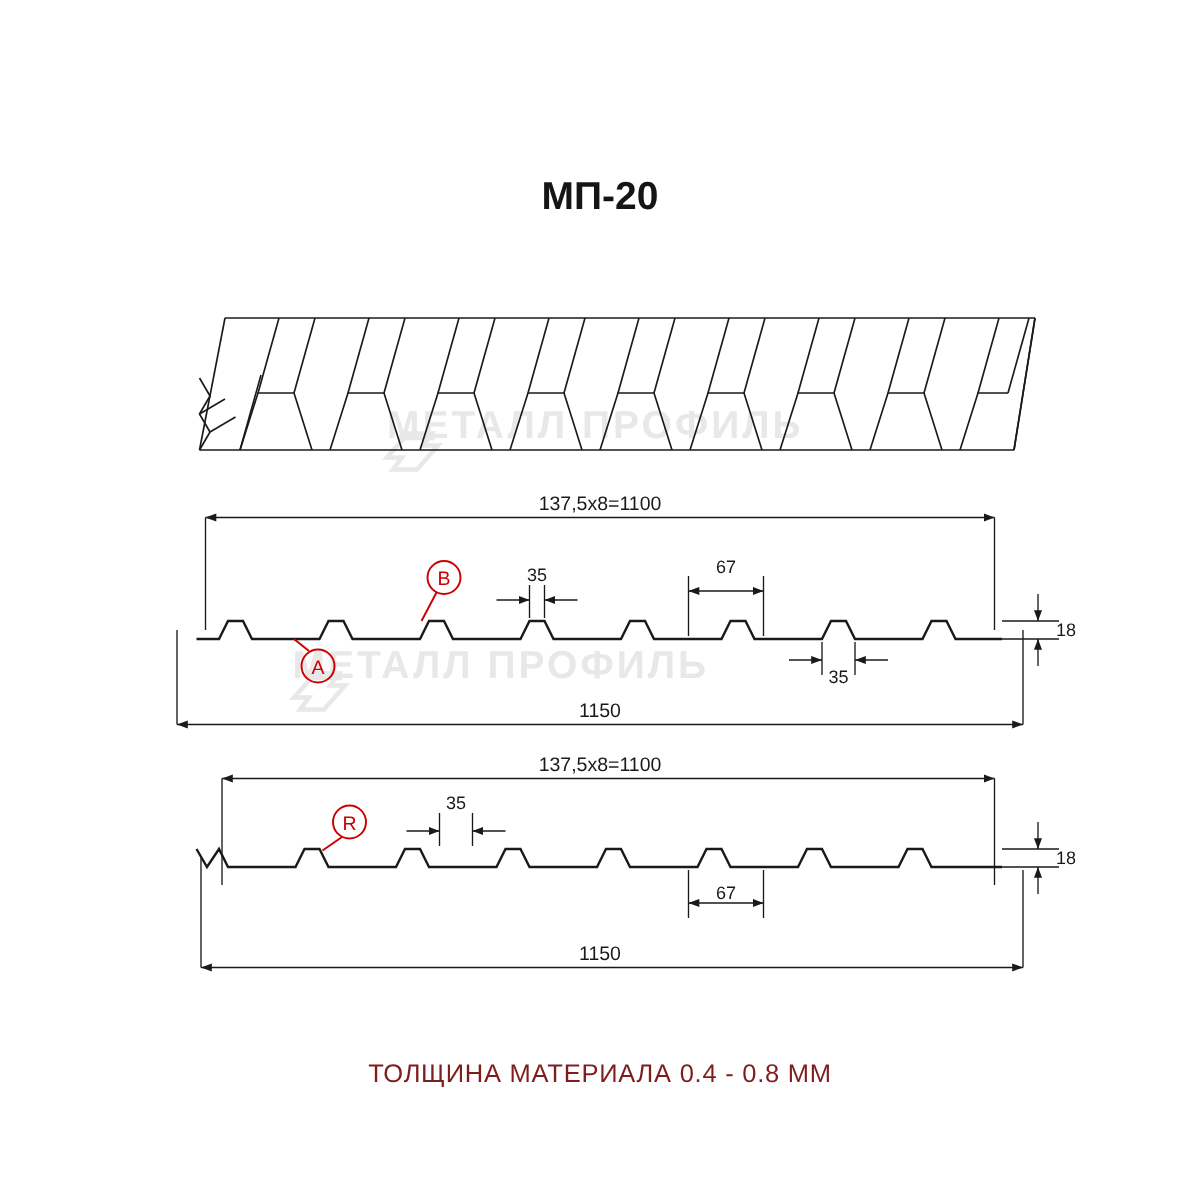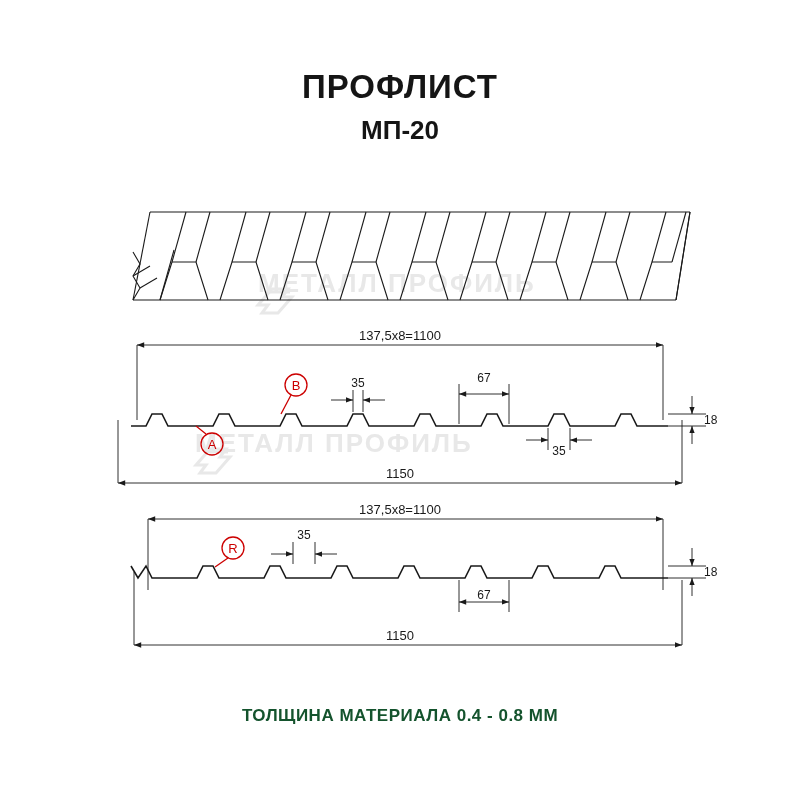--- a/index.html
+++ b/index.html
@@ -40,23 +40,23 @@
     font-weight: bold;
     color: #151515;
   }
   .footer {
     position: absolute;
     left: 0;
     right: 0;
     top: 706px;
     text-align: center;
     font-size: 17px;
-    font-weight: bold;
+    font-weight: normal;
     letter-spacing: 0.5px;
-    color: #14532d;
+    color: #7f1d1d;
   }
   svg.drawing {
     position: absolute;
     left: 0;
     top: 0;
     width: 800px;
     height: 800px;
   }
   .wm {
     position: absolute;
@@ -68,21 +68,20 @@
     white-space: nowrap;
   }
   .wm1 { left: 258px; top: 268px; }
   .wm2 { left: 195px; top: 428px; }
 </style>
 </head>
 <body>
 
 <div class="page">
 
-  <div class="title">ПРОФЛИСТ</div>
   <div class="subtitle">МП-20</div>
 
   <div class="wm wm1">МЕТАЛЛ ПРОФИЛЬ</div>
   <div class="wm wm2">МЕТАЛЛ ПРОФИЛЬ</div>
 
   <svg class="drawing" viewBox="0 0 800 800">
     <defs>
       <marker id="arrEnd" markerWidth="9" markerHeight="9" refX="8" refY="3" orient="auto">
         <path d="M0,0 L8,3 L0,6 z" fill="#1a1a1a"></path>
       </marker>

